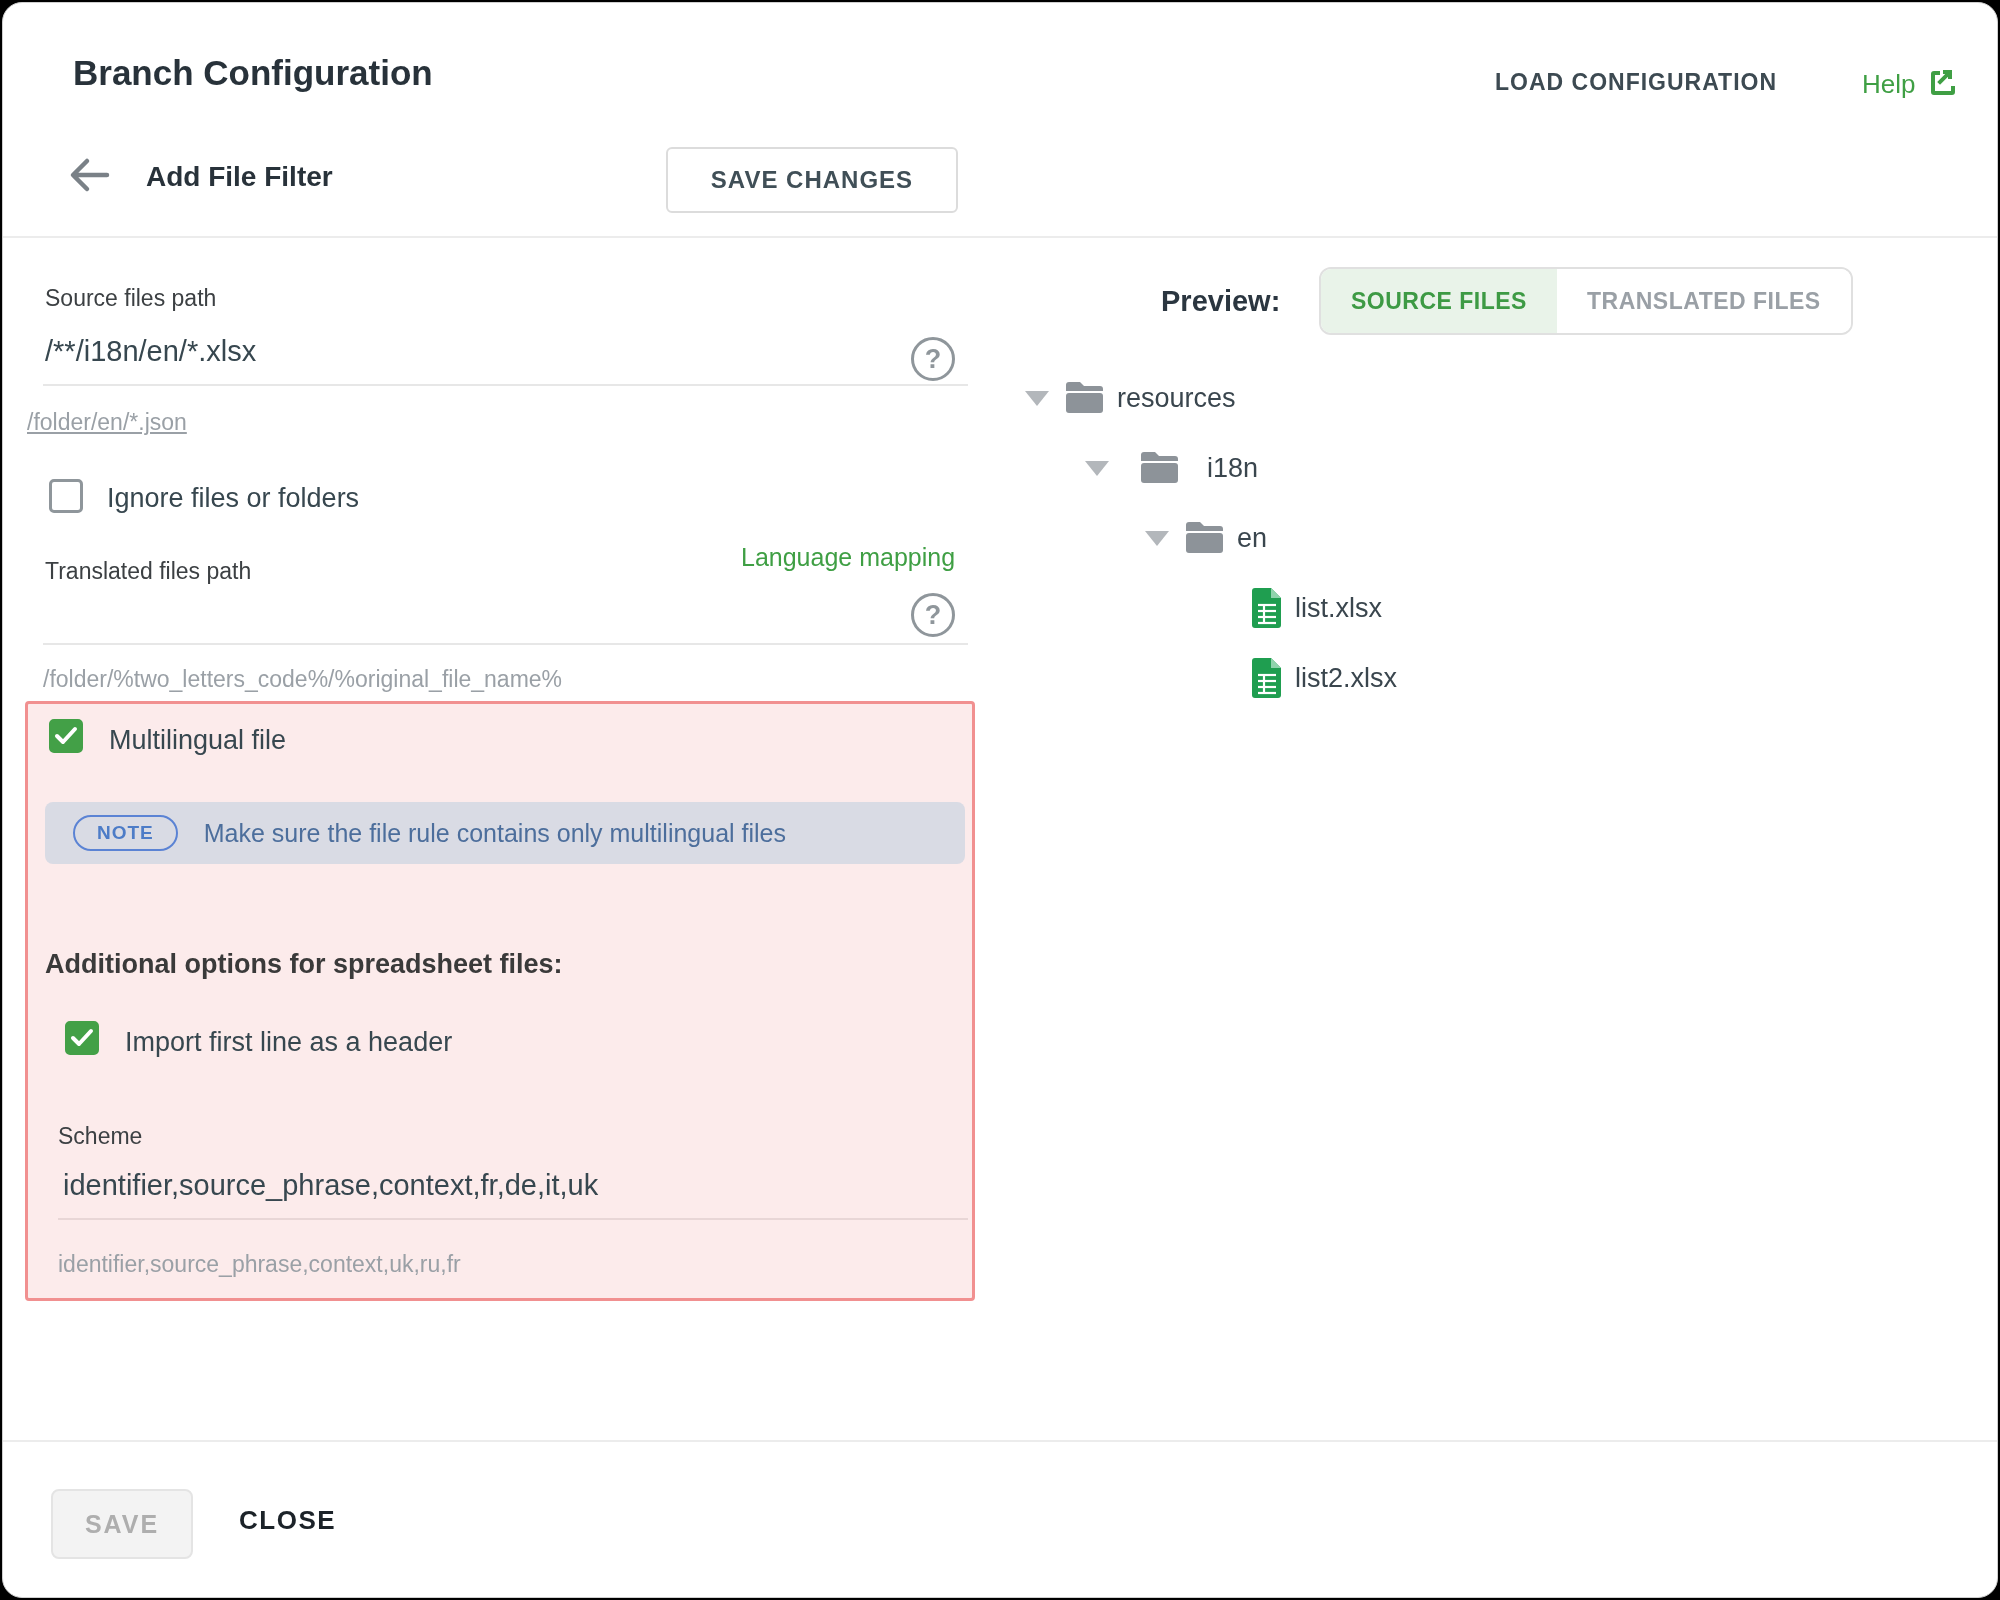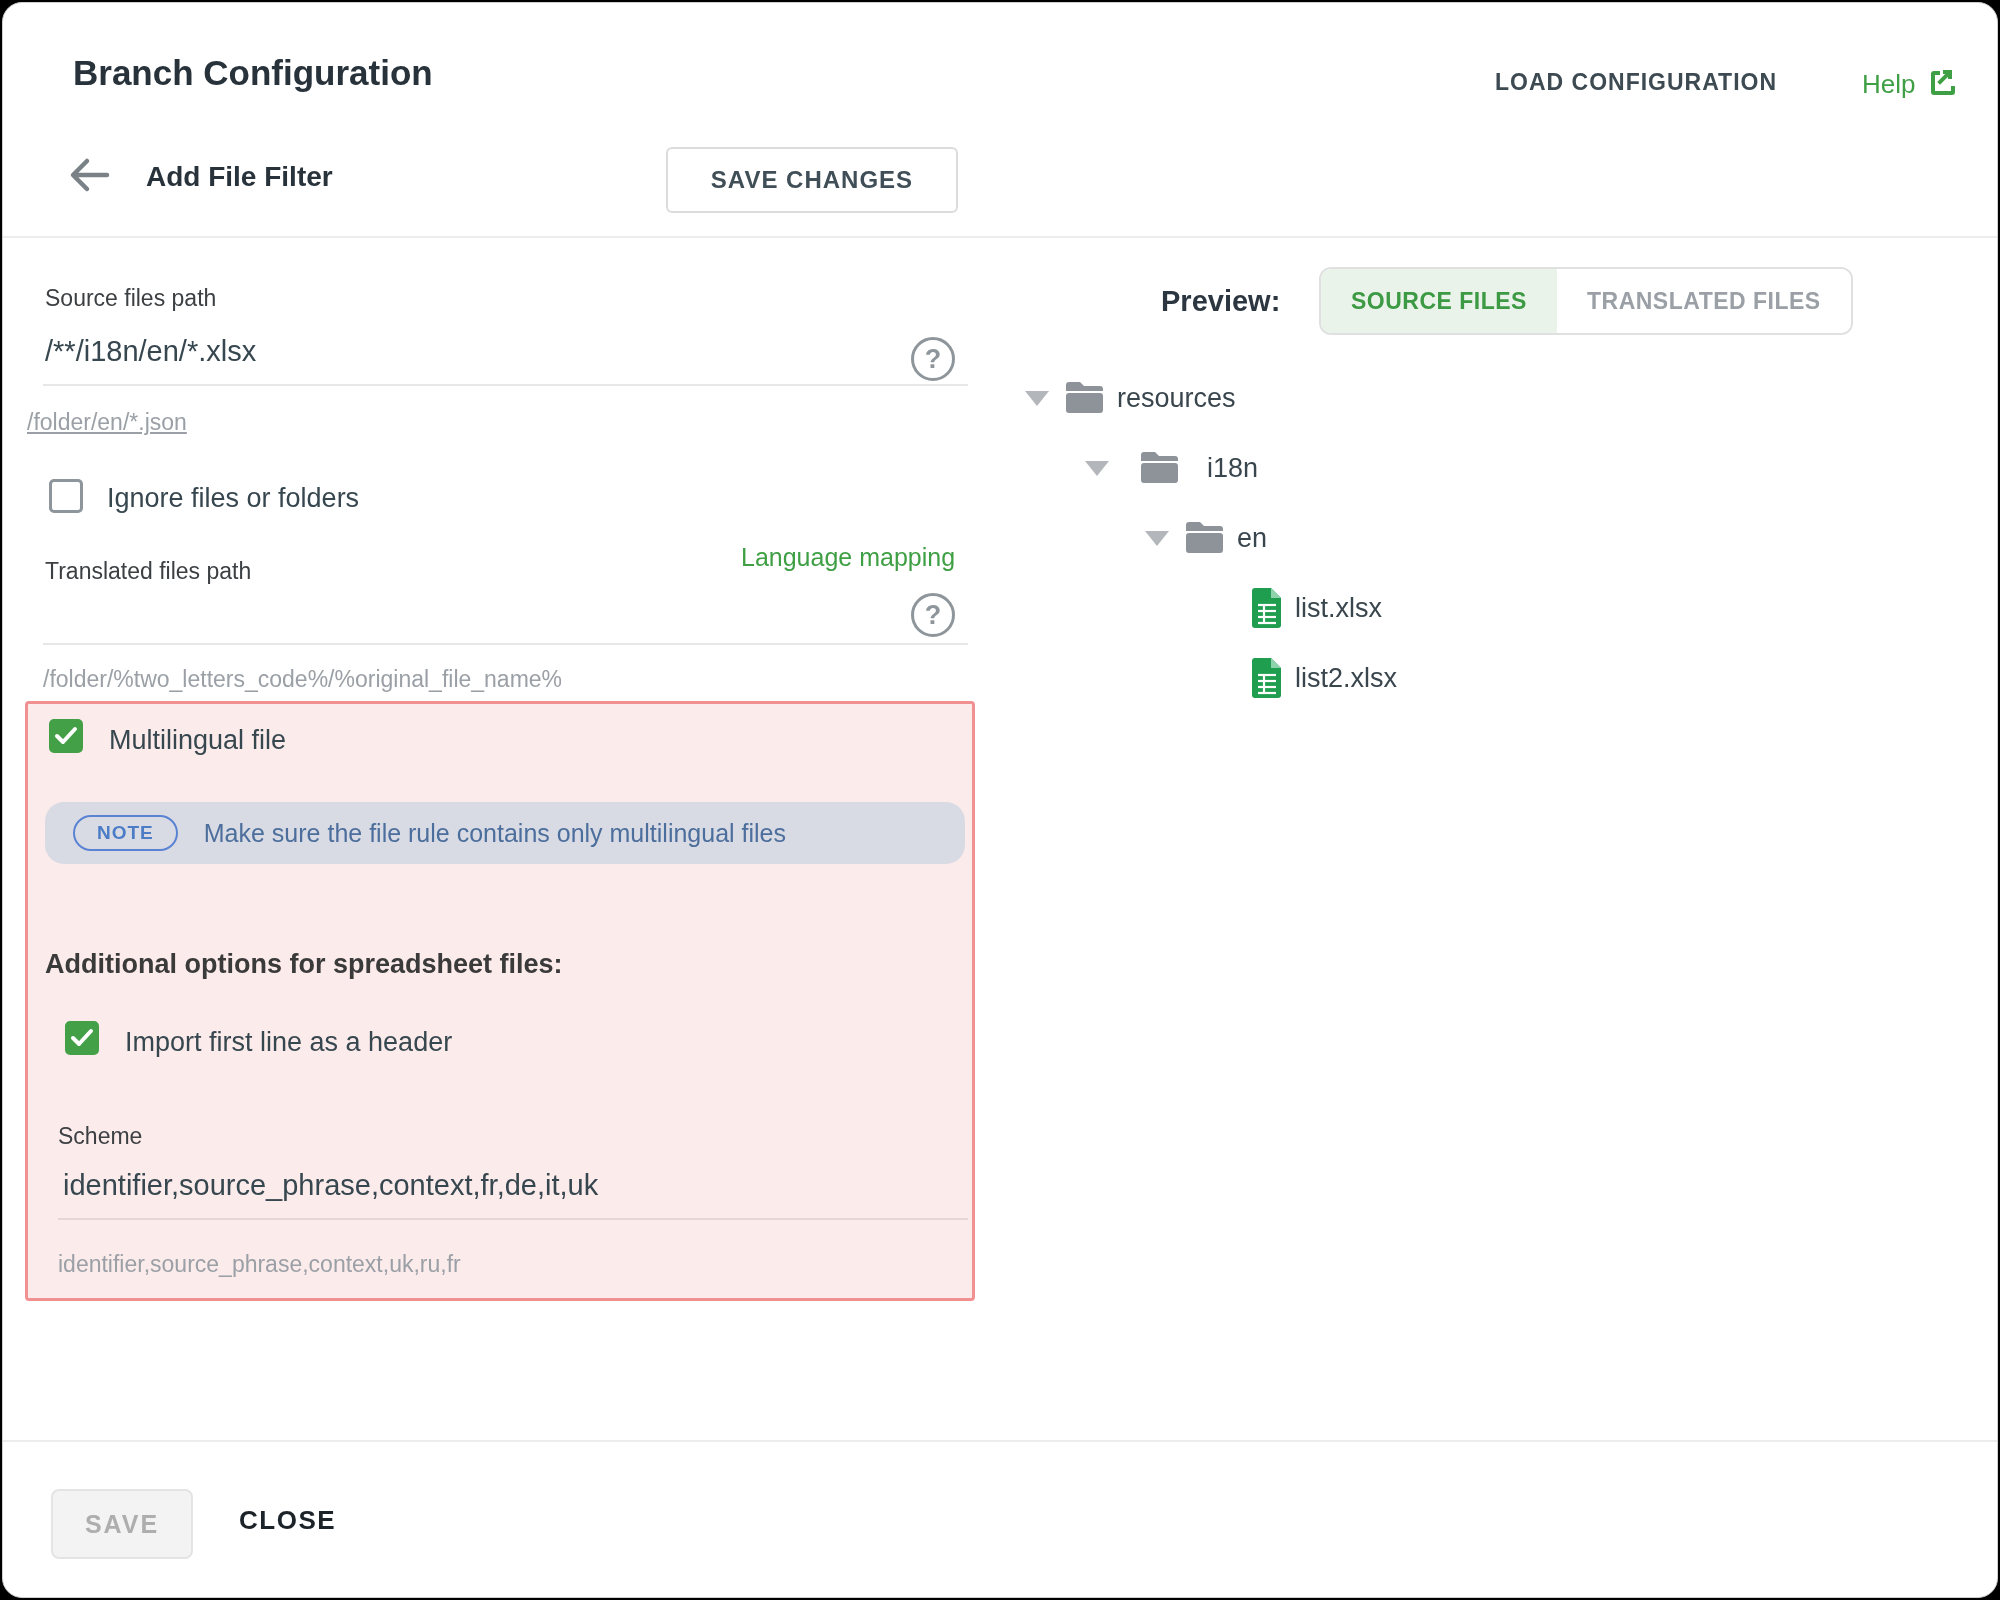--- a/index.html
+++ b/index.html
@@ -33,21 +33,21 @@
 
   .checkbox{position:absolute;width:34px;height:34px;border-radius:5px;box-sizing:border-box;cursor:pointer;}
   .checkbox.unchecked{border:3.5px solid #8f969b;background:#fff;}
   .checkbox.checked{background:#43a047;border:3.5px solid #43a047;display:flex;align-items:center;justify-content:center;}
   .cb-label{position:absolute;font-size:27px;color:#37474f;}
 
   .highlight-box{position:absolute;left:22px;top:698px;width:950px;height:600px;
     background:#fcebeb;border:3px solid #f19090;border-radius:4px;box-sizing:border-box;}
 
   .note-banner{position:absolute;left:42px;top:799px;width:920px;height:62px;background:#d9dbe4;
-    border-radius:19px;display:flex;align-items:center;}
+    border-radius:8px;display:flex;align-items:center;}
   .note-pill{margin-left:28px;padding:5px 22px;border:2.5px solid #5b83d4;border-radius:20px;
     font-size:19px;font-weight:700;letter-spacing:1px;color:#4d7cc7;}
   .note-text{margin-left:26px;font-size:25px;color:#4c6e9c;}
 
   .section-title{position:absolute;left:42px;top:946px;font-size:27px;font-weight:700;color:#3a3a3a;}
 
   
   .preview-label{position:absolute;left:1158px;top:282px;font-size:29px;font-weight:700;color:#2b3640;}
   .seg-group{position:absolute;left:1316px;top:264px;height:68px;display:flex;
     border:2px solid #e0e0e0;border-radius:12px;overflow:hidden;background:#fff;box-sizing:border-box;}

